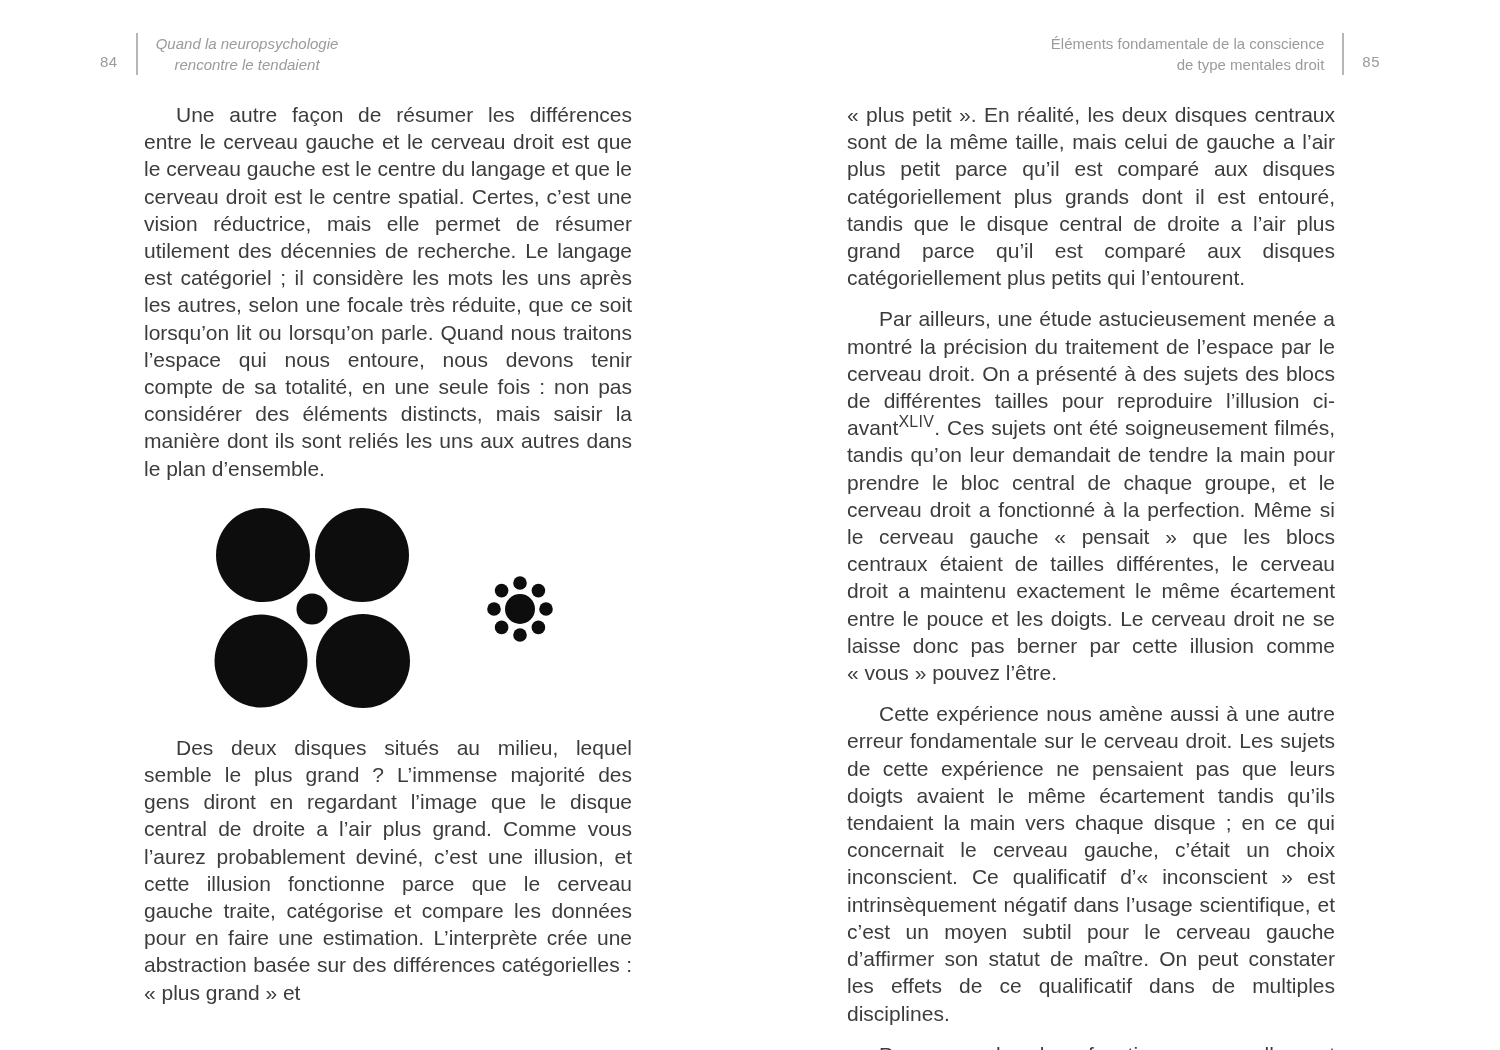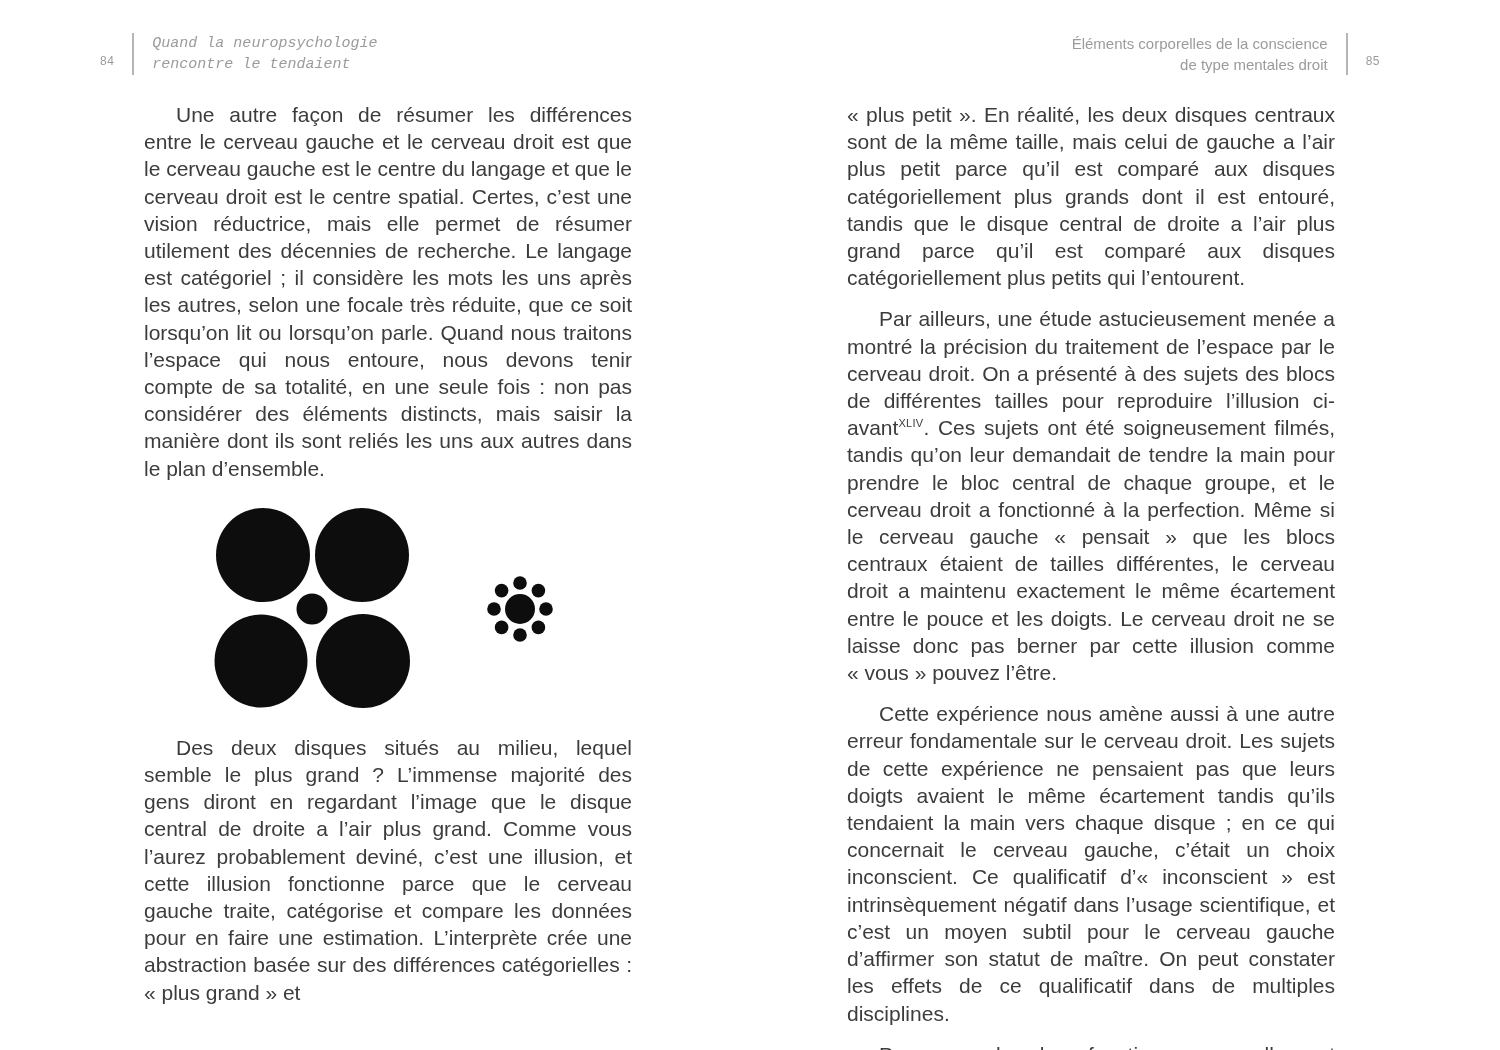--- a/index.html
+++ b/index.html
@@ -23,31 +23,31 @@
     display: flex;
     align-items: stretch;
     color: #9b9b9b;
     font-size: 15px;
     line-height: 21px;
   }
   .running-head .pnum {
     display: flex;
     align-items: flex-end;
     padding-bottom: 3px;
-    font-size: 12px;
+    font-size: 15px;
     color: #9b9b9b;
     letter-spacing: 0.5px;
   }
   .running-head .divider {
     width: 2px;
     background: #b5b5b5;
     margin: 0 18px;
   }
   .running-head-left { left: 100px; }
-  .running-head-left .head-text { font-style: italic; text-align: left; font-family: Liberation Mono, monospace; }
+  .running-head-left .head-text { font-style: italic; text-align: center; }
   .running-head-right { right: 120px; }
   .running-head-right .head-text { text-align: right; }
 
   
   .col {
     position: absolute;
     top: 101px;
     width: 492px;
     color: #3c3c3c;
   }
@@ -56,21 +56,21 @@
 
   .col p {
     margin: 0 0 14px 4px;
     font-size: 21px;
     line-height: 27.2px;
     text-align: justify;
     hyphens: auto;
   }
   .col p.indent { text-indent: 32px; }
   .col p sup {
-    font-size: 11px;
+    font-size: 16px;
     line-height: 0;
     vertical-align: super;
     letter-spacing: 0.3px;
   }
 
   
   .figure {
     margin: 16px 0 16px 38px;
     width: 400px;
     height: 220px;
@@ -85,21 +85,21 @@
     <div class="pnum">84</div>
     <div class="divider"></div>
     <div class="head-text">
       <div>Quand la neuropsychologie</div>
       <div>rencontre le tendaient</div>
     </div>
   </div>
 
   <div class="running-head running-head-right">
     <div class="head-text">
-      <div>Éléments corporelles de la conscience</div>
+      <div>Éléments fondamentale de la conscience</div>
       <div>de type mentales droit</div>
     </div>
     <div class="divider"></div>
     <div class="pnum">85</div>
   </div>
 
   <div class="col col-left">
     <p class="indent">Une autre façon de résumer les différences entre le cerveau gauche et le cerveau droit est que le cerveau gauche est le centre du langage et que le cerveau droit est le centre spatial. Certes, c’est une vision réductrice, mais elle permet de résumer utilement des décennies de recherche. Le langage est catégoriel&nbsp;; il considère les mots les uns après les autres, selon une focale très réduite, que ce soit lorsqu’on lit ou lorsqu’on parle. Quand nous traitons l’espace qui nous entoure, nous devons tenir compte de sa totalité, en une seule fois&nbsp;: non pas considérer des éléments distincts, mais saisir la manière dont ils sont reliés les uns aux autres dans le plan d’ensemble.</p>
 
     <div class="figure">

